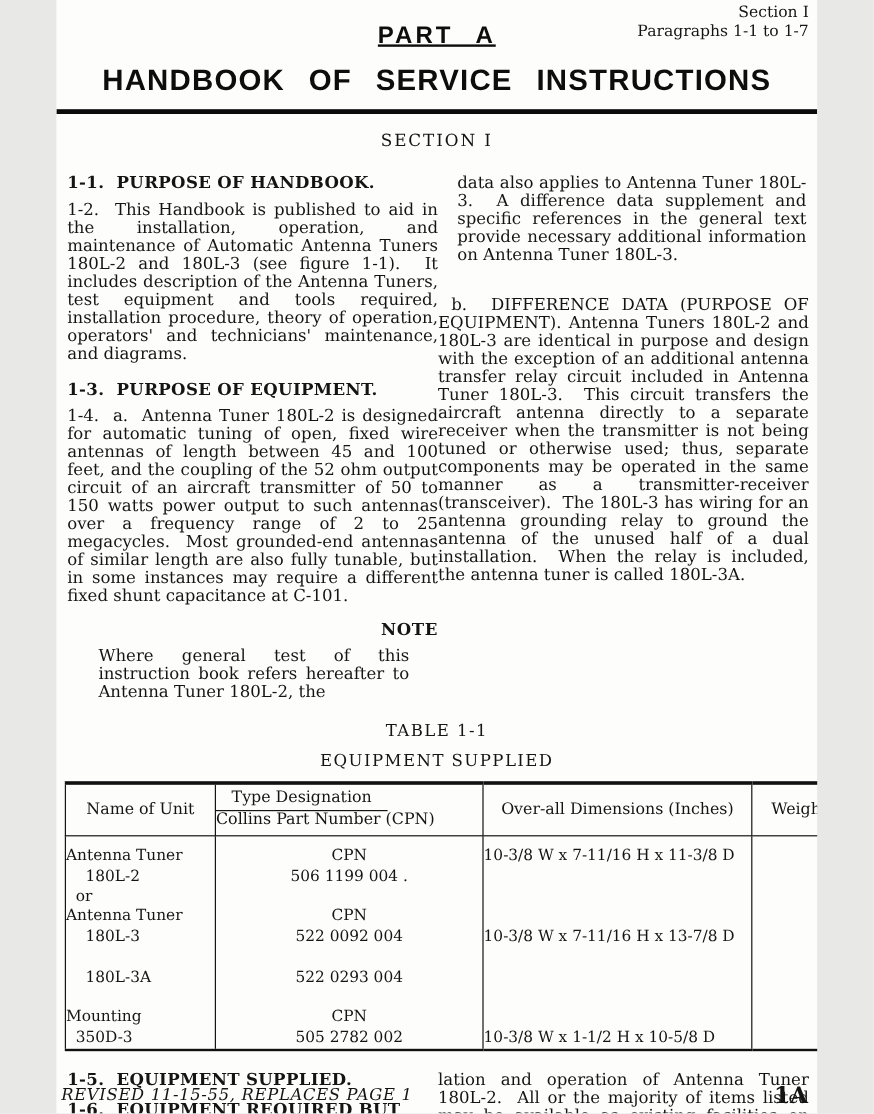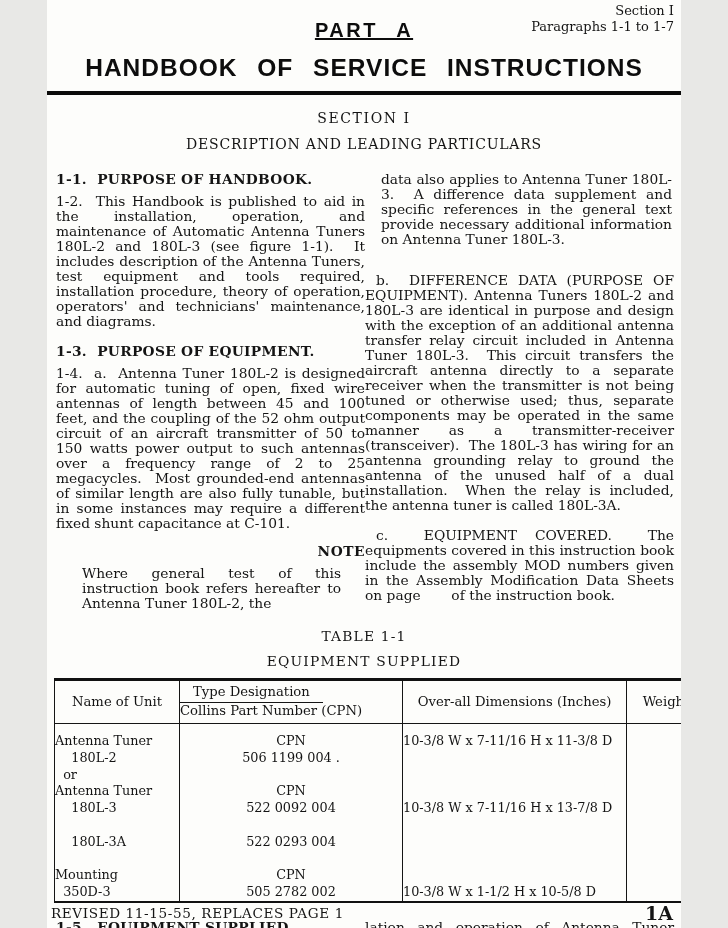--- a/index.html
+++ b/index.html
@@ -131,21 +131,21 @@
   }
   td.cell-name{text-align:left;padding-left:17px;}
   td.cell-cpn{text-align:center;}
   td.cell-dim{text-align:left;padding-left:5px;}
   td.cell-wt{text-align:center;}
   .cols.bottom{margin-top:17px;}
   .b-h{font-weight:700;margin:0 0 10px 0;letter-spacing:0.3px;}
   .b-p{margin:0;text-align:justify;}
   .footer-left{
     position:absolute;left:4px;bottom:7px;
-    font-size:13.6px;letter-spacing:0.6px;
+    font-size:13.6px;letter-spacing:0.6px;font-style:italic;
   }
   .footer-right{
     position:absolute;right:8px;bottom:7px;
     font-size:19px;font-weight:700;
   }
 </style>
 </head>
 <body>
 
 <div class="page">
@@ -153,37 +153,35 @@
   <div class="corner">
     <div>Section I</div>
     <div>Paragraphs 1-1 to 1-7</div>
   </div>
 
   <div class="part">PART A</div>
   <div class="title">HANDBOOK OF SERVICE INSTRUCTIONS</div>
   <div class="rule"></div>
 
   <div class="sect">SECTION I</div>
-  <div class="sect sub">DESCRIPTION AND LEADING PARTICULARS</div>
 
   <div class="cols">
     <div class="col left">
       <p class="h">1-1.&nbsp; PURPOSE OF HANDBOOK.</p>
       <p class="para">1-2.&nbsp; This Handbook is published to aid in the installation, operation, and maintenance of Automatic Antenna Tuners 180L-2 and 180L-3 (see figure 1-1).&nbsp; It includes description of the Antenna Tuners, test equipment and tools required, installation procedure, theory of operation, operators' and technicians' maintenance, and diagrams.</p>
       <div class="gap"></div>
       <p class="h">1-3.&nbsp; PURPOSE OF EQUIPMENT.</p>
       <p class="para">1-4.&nbsp; a.&nbsp; Antenna Tuner 180L-2 is designed for automatic tuning of open, fixed wire antennas of length between 45 and 100 feet, and the coupling of the 52 ohm output circuit of an aircraft transmitter of 50 to 150 watts power output to such antennas over a frequency range of 2 to 25 megacycles.&nbsp; Most grounded-end antennas of similar length are also fully tunable, but in some instances may require a different fixed shunt capacitance at C-101.</p>
       <p class="notelabel">NOTE</p>
       <p class="notetext">Where general test of this instruction book refers hereafter to Antenna Tuner 180L-2, the</p>
     </div>
     <div class="col right">
       <p class="notecont">data also applies to Antenna Tuner 180L-3.&nbsp; A difference data supplement and specific references in the general text provide necessary additional information on Antenna Tuner 180L-3.</p>
       <p class="para indent">b.&nbsp; DIFFERENCE DATA (PURPOSE OF EQUIPMENT). Antenna Tuners 180L-2 and 180L-3 are identical in purpose and design with the exception of an additional antenna transfer relay circuit included in Antenna Tuner 180L-3.&nbsp; This circuit transfers the aircraft antenna directly to a separate receiver when the transmitter is not being tuned or otherwise used; thus, separate components may be operated in the same manner as a transmitter-receiver (transceiver).&nbsp; The 180L-3 has wiring for an antenna grounding relay to ground the antenna of the unused half of a dual installation.&nbsp; When the relay is included, the antenna tuner is called 180L-3A.</p>
       <div class="gap"></div>
-      <p class="para indent">c.&nbsp; EQUIPMENT COVERED.&nbsp; The equipments covered in this instruction book include the assembly MOD numbers given in the Assembly Modification Data Sheets on page &nbsp;&nbsp;&nbsp;&nbsp;&nbsp; of the instruction book.</p>
     </div>
   </div>
 
   <div class="tlabel">TABLE 1-1</div>
   <div class="ttitle">EQUIPMENT SUPPLIED</div>
 
   <table class="equip">
     <colgroup>
         <col class="c1">
         <col class="c2">

